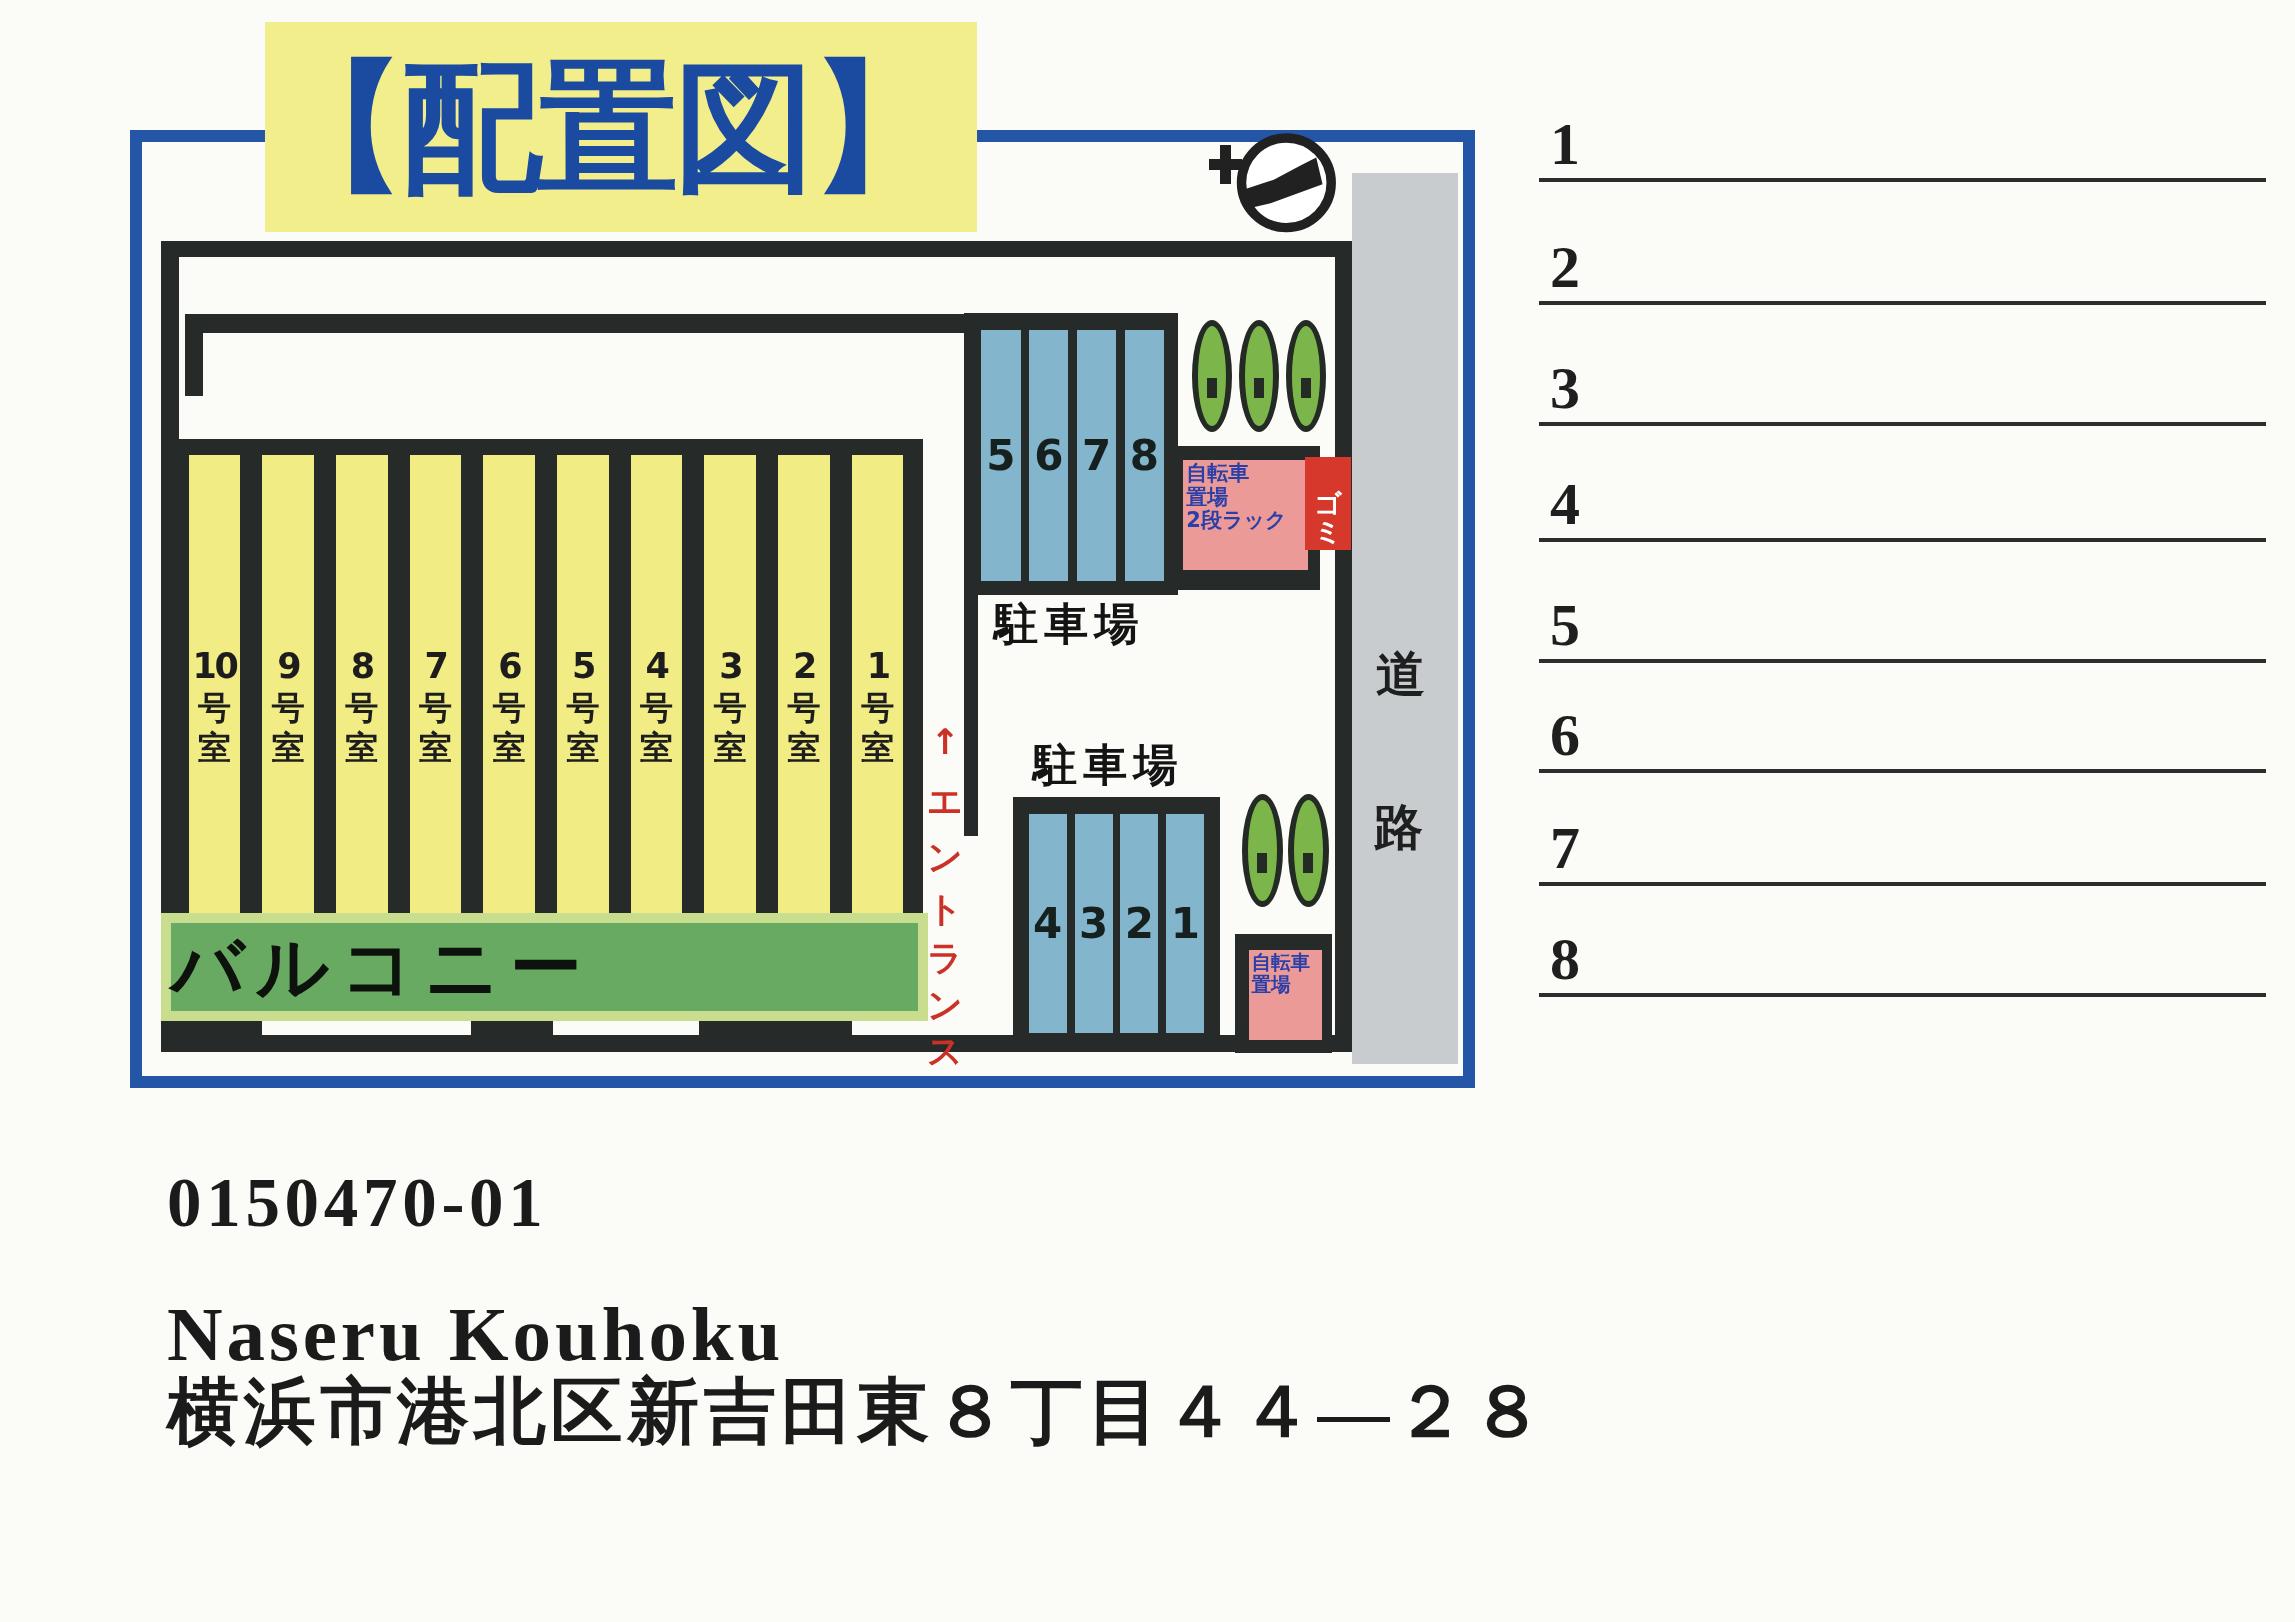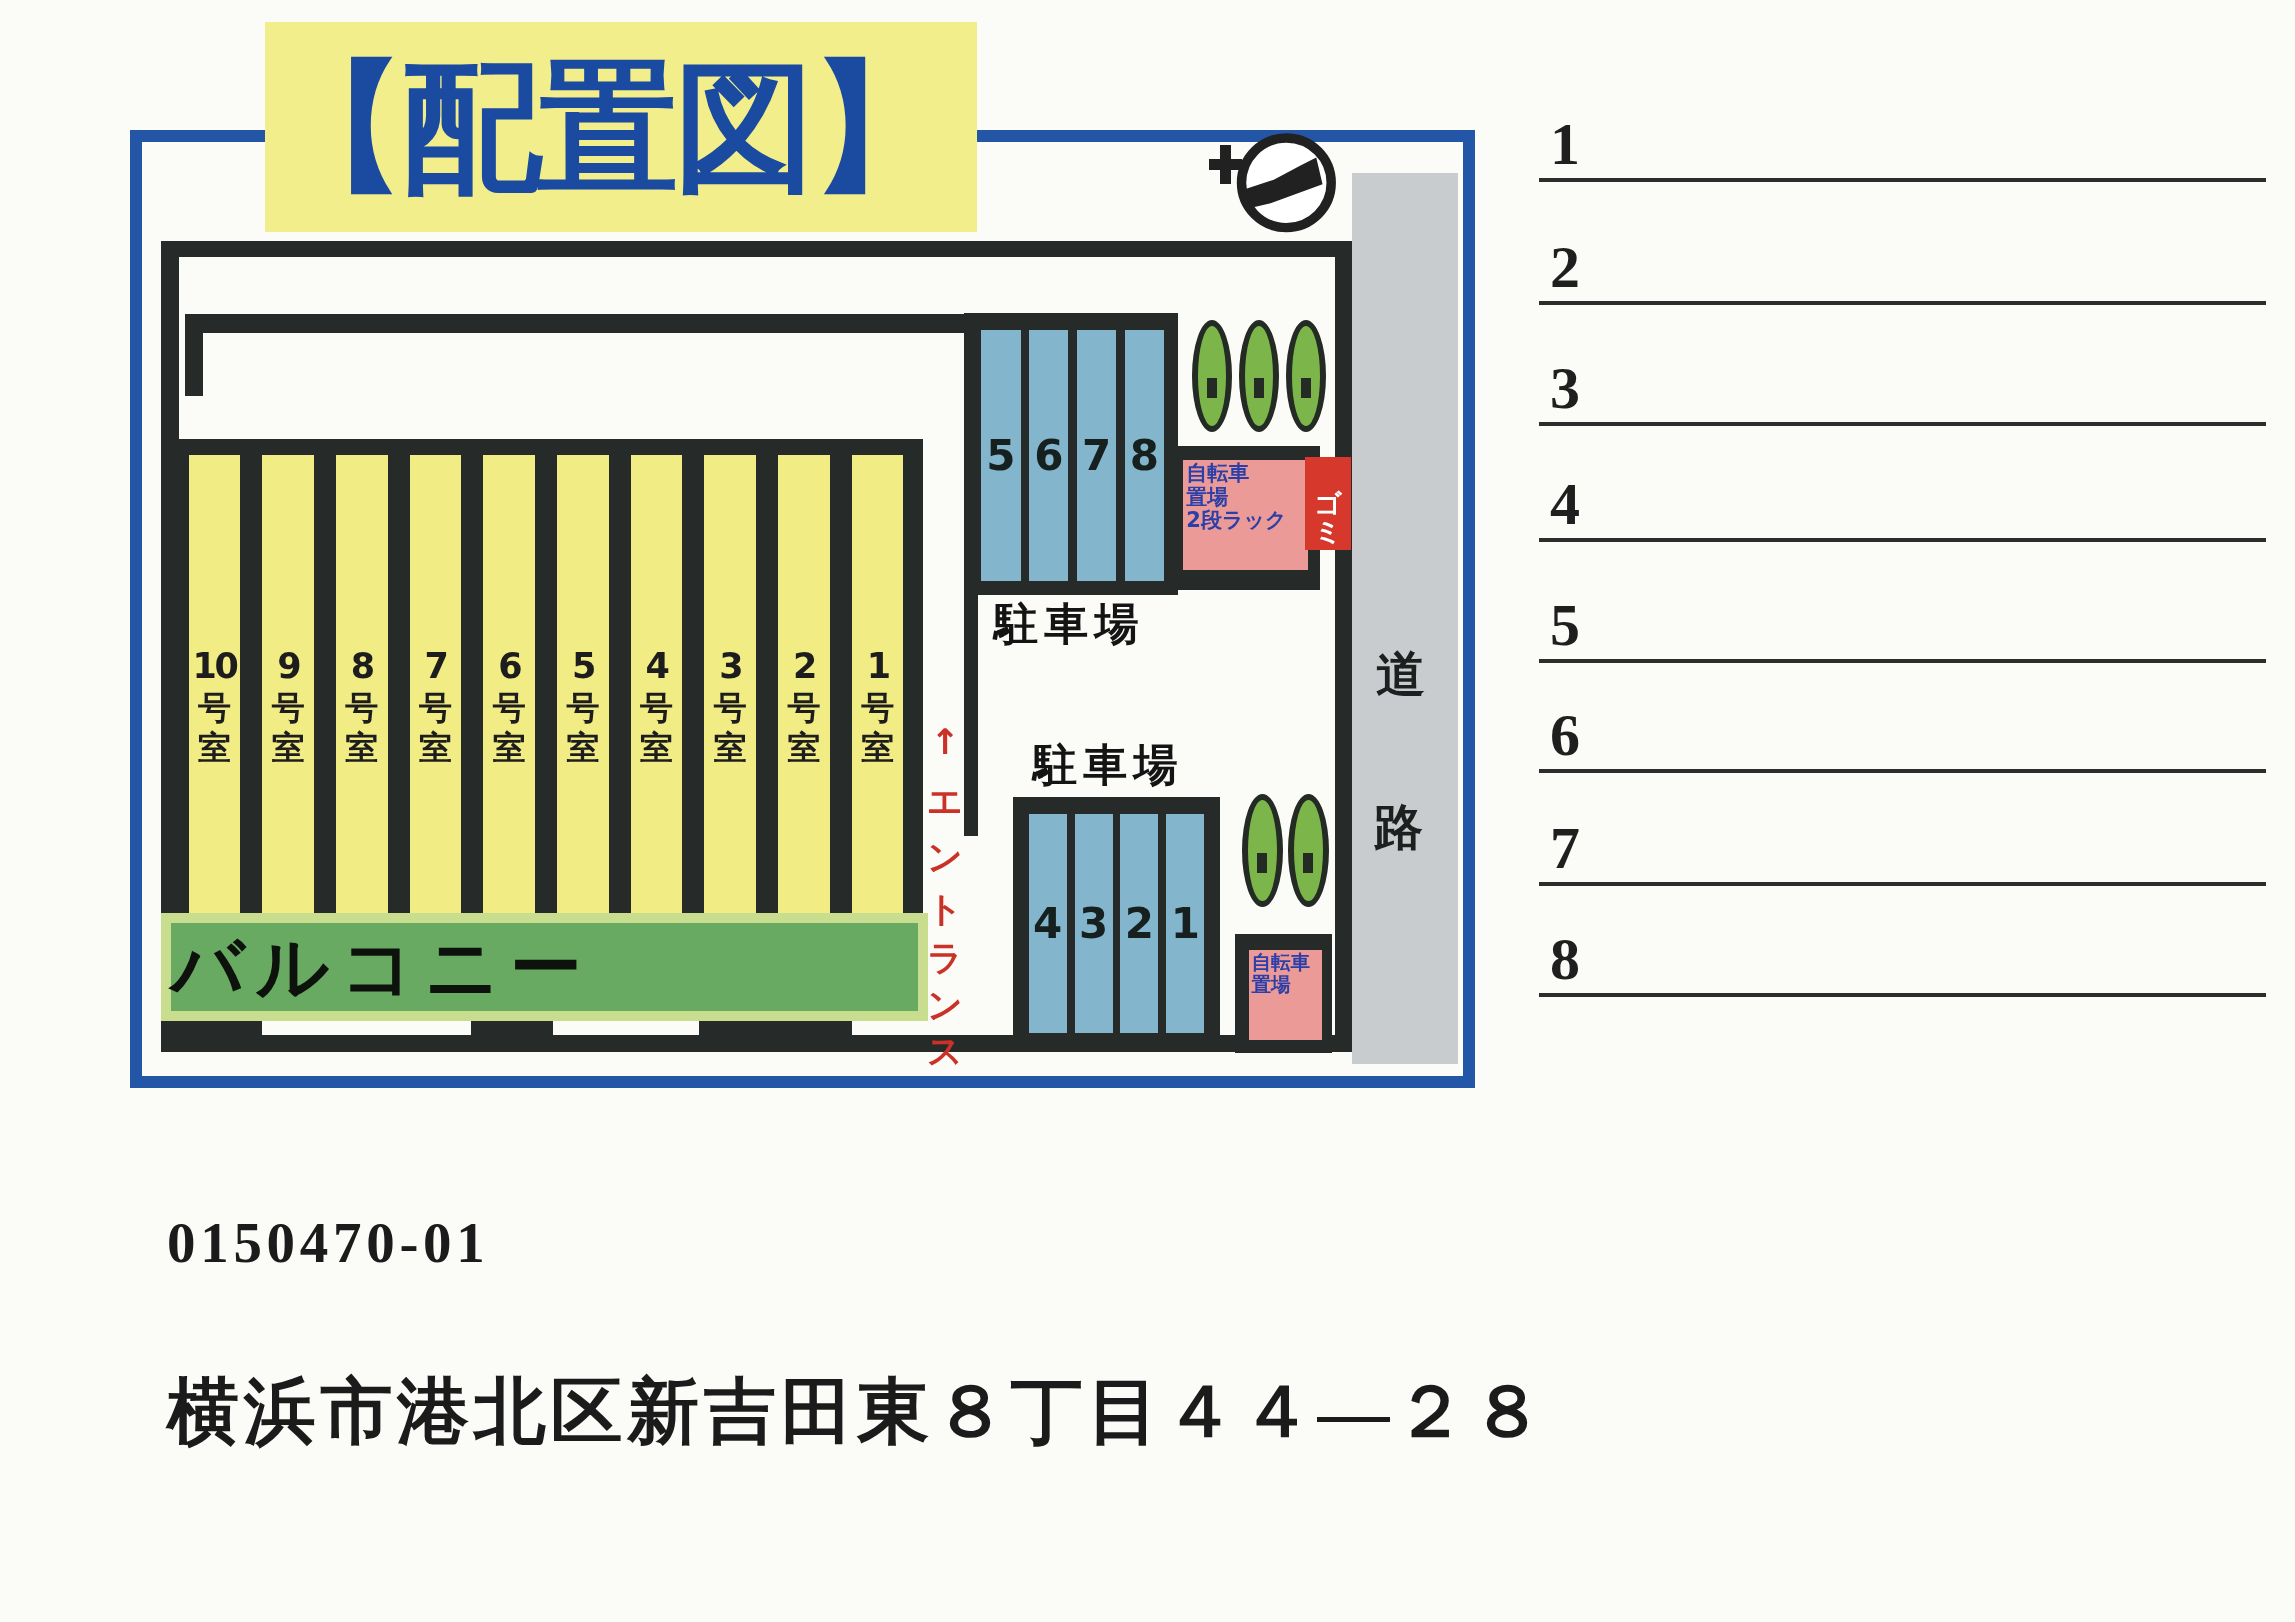--- a/index.html
+++ b/index.html
@@ -106,21 +106,21 @@
   .cross-v{position:absolute;left:1220px;top:145px;width:11px;height:39px;background:#212121;z-index:3;}
   
   .notes{position:absolute;left:1539px;top:0;width:727px;height:1099px;}
   .note-row{position:absolute;left:0;width:727px;height:69px;}
   .note-num{position:absolute;left:11px;bottom:7.9px;font-family:"Liberation Serif","DejaVu Serif",serif;
     font-size:60px;font-weight:bold;color:#1f1f1f;line-height:1;}
   .note-line{position:absolute;left:0;bottom:0;width:727px;height:3.9px;background:#2d2d2d;}
   
   .footer-line{position:absolute;left:167px;color:#1b1b1b;white-space:nowrap;
     font-family:"Liberation Serif","DejaVu Serif",serif;font-weight:bold;line-height:1;}
-  .f-code{top:1214px;font-size:57px;letter-spacing:4.7px;}
+  .f-code{top:1169px;font-size:69px;letter-spacing:4.7px;}
   .f-name{top:1296px;font-size:77px;letter-spacing:3.9px;}
   .f-addr{top:1376px;font-size:72px;letter-spacing:4.7px;}
 </style>
 </head>
 <body>
 
 <div class="page">
 
   <div class="frame"></div>
 
@@ -294,16 +294,17 @@
         <div class="note-num">7</div>
         <div class="note-line"></div>
       </div>
       <div class="note-row" style="top: 928px;">
         <div class="note-num">8</div>
         <div class="note-line"></div>
       </div>
     </div>
 
   <div class="footer-line f-code">0150470-01</div>
+  <div class="footer-line f-name">Naseru Kouhoku</div>
   <div class="footer-line f-addr">横浜市港北区新吉田東８丁目４４―２８</div>
 
 </div>
 
 
 </body></html>

